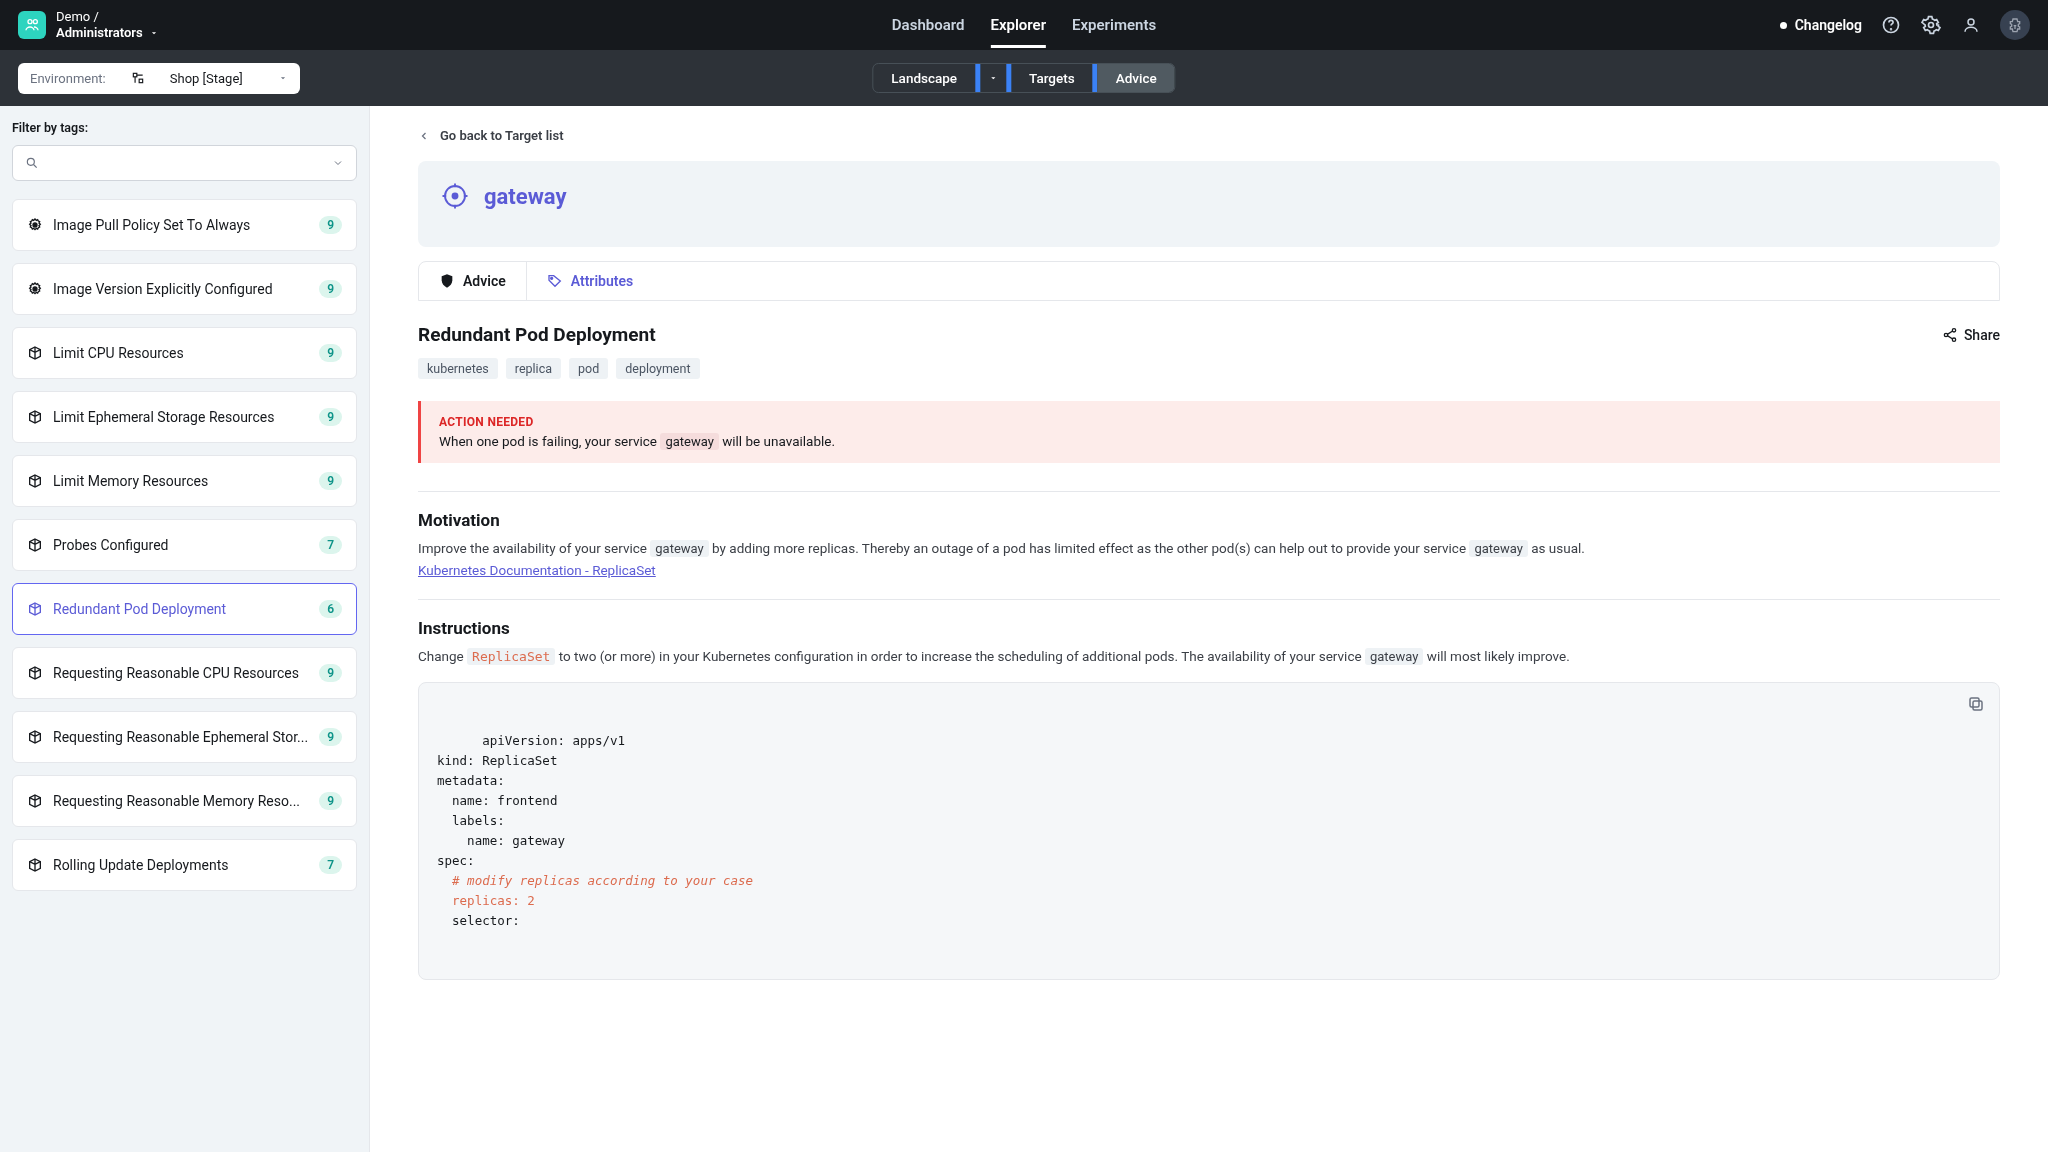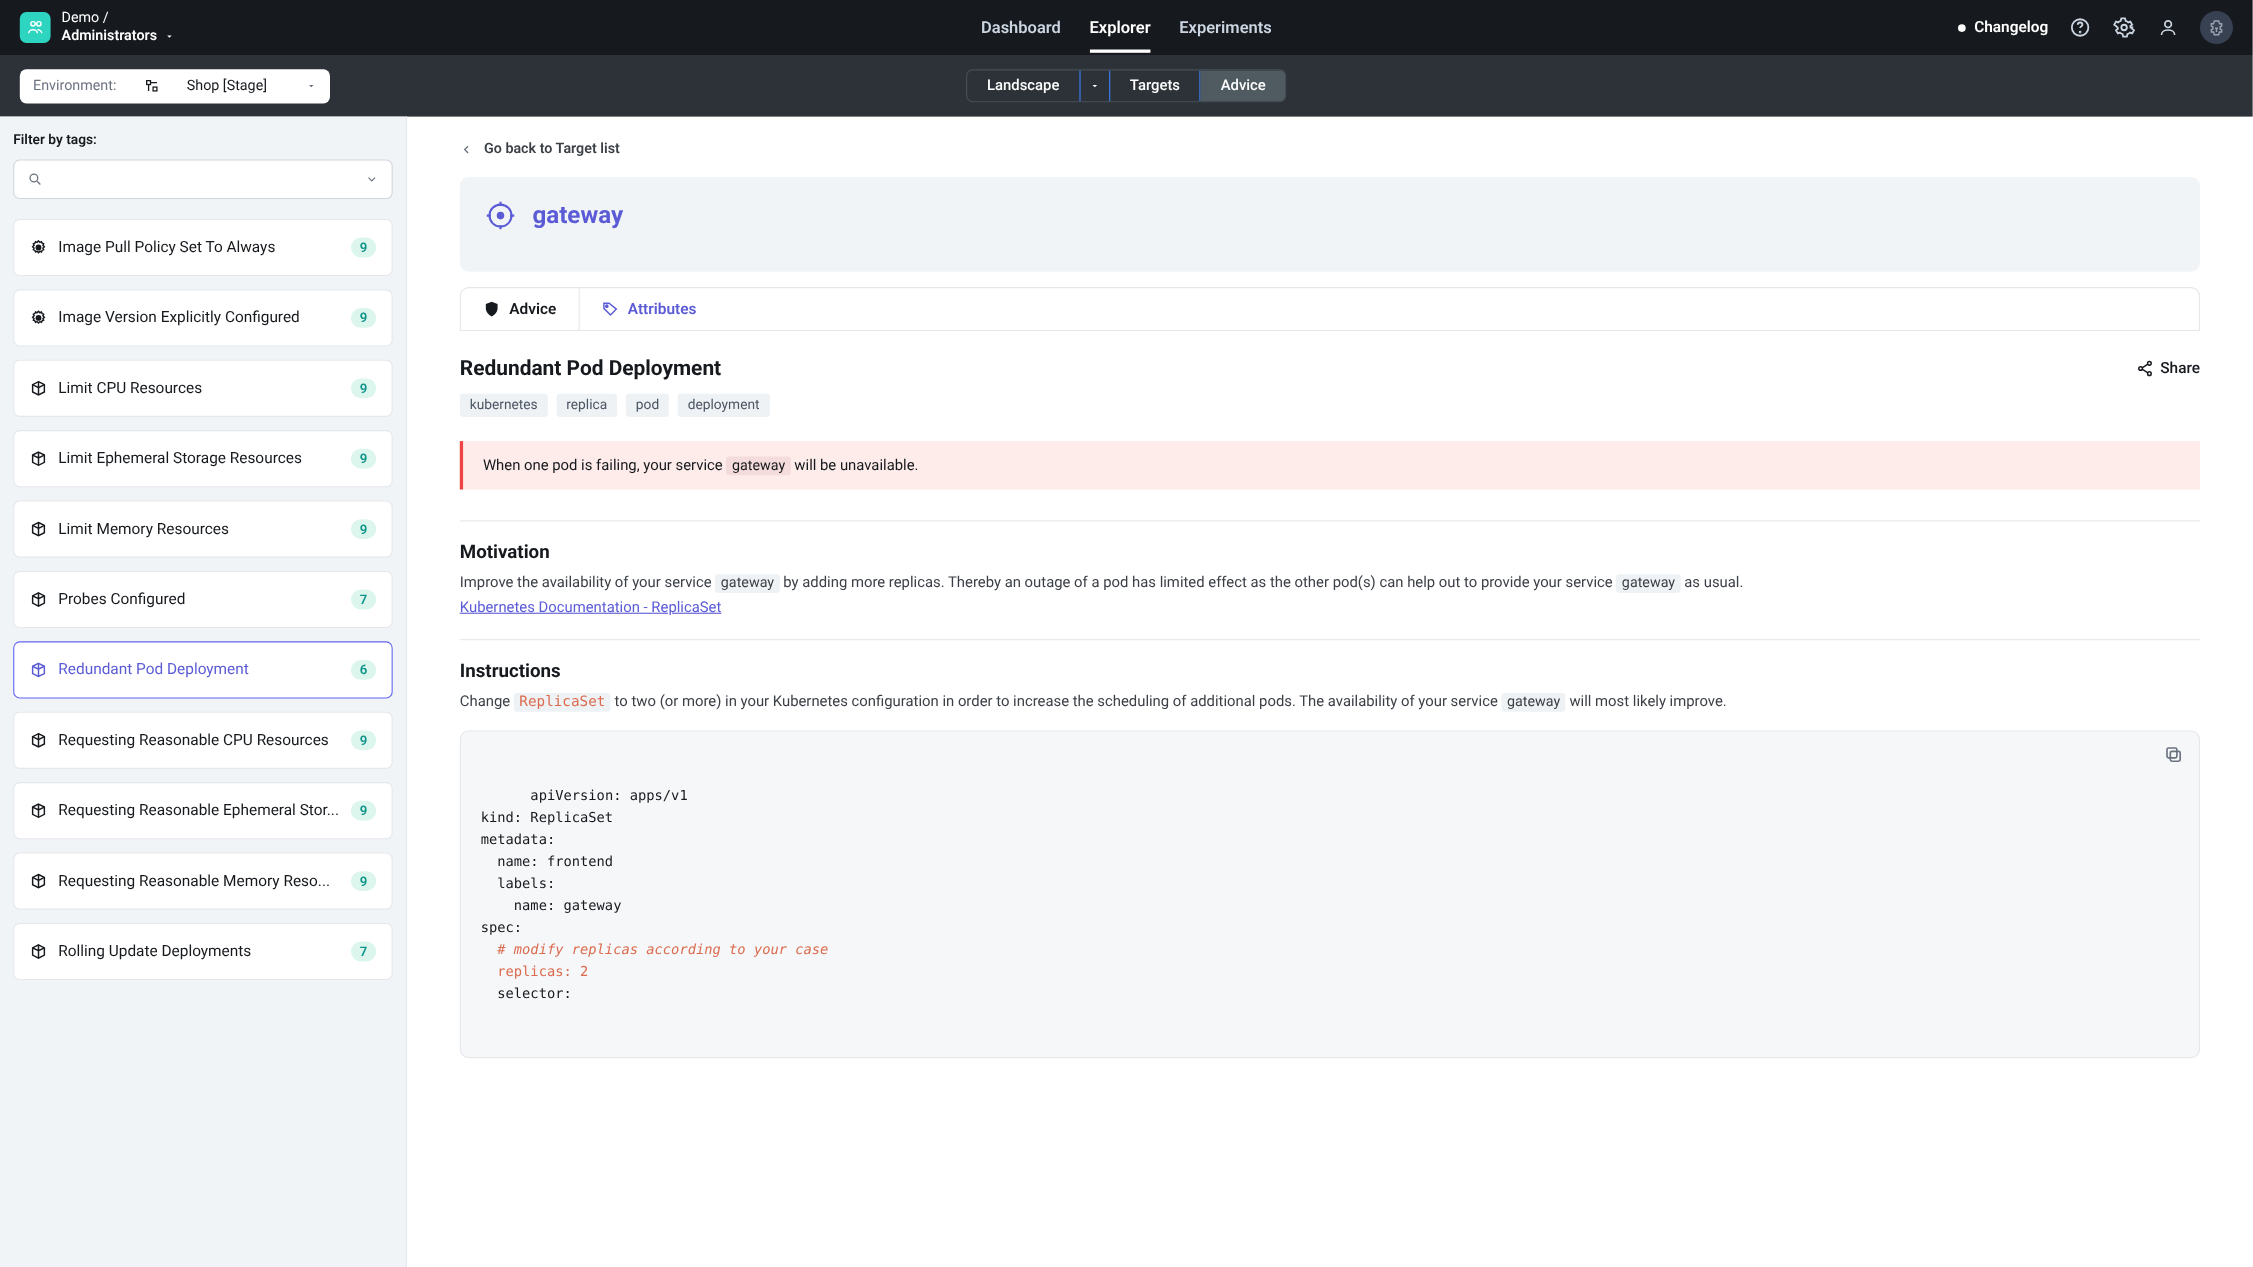--- a/index.html
+++ b/index.html
@@ -17,21 +17,21 @@
 .top-right { margin-left: auto; display: flex; align-items: center; gap: 18px; }
 .changelog { display: flex; align-items: center; gap: 8px; color: #fff; font-weight: 600; font-size: 14px; cursor: pointer; }
 .dot { width: 7px; height: 7px; border-radius: 50%; background: #fff; }
 .icon-btn { width: 22px; height: 22px; display: flex; align-items: center; justify-content: center; color: #cbd5e1; cursor: pointer; }
 .avatar-circle { width: 30px; height: 30px; border-radius: 50%; background: #374151; display: flex; align-items: center; justify-content: center; cursor: pointer; }
 
 .subbar { background: #2d3238; display: flex; align-items: center; height: 56px; padding: 0 18px; color: #fff; }
 .env-select { background: #fff; color: #16191d; border-radius: 6px; padding: 8px 12px; display: flex; align-items: center; gap: 25px; font-size: 13px; cursor: pointer; }
 .env-label { color: #6b7280; }
 .seg { display: flex; position: absolute; left: 50%; transform: translateX(-50%); border: 1px solid #475057; border-radius: 6px; overflow: hidden; }
-.seg-item { padding: 6px 18px; font-size: 13.5px; font-weight: 500; color: #fff; cursor: pointer; border-right: 1px solid #3b82f6; display: flex; align-items: center; }
+.seg-item { padding: 6px 18px; font-size: 13.5px; font-weight: 500; color: #fff; cursor: pointer; border-right: 5px solid #3b82f6; display: flex; align-items: center; }
 .seg-item:last-child { border-right: none; }
 .seg-item.arrow { padding: 6px 8px; }
 .seg-item.active { background: #505a61; }
 
 .main { display: flex; height: calc(100vh - 106px); }
 .sidebar { width: 370px; background: #f0f4f7; border-right: 1px solid #e5e7eb; overflow-y: auto; padding: 14px 12px; position: relative; }
 .sidebar::-webkit-scrollbar { width: 8px; }
 .sidebar::-webkit-scrollbar-thumb { background: #cbd5e1; border-radius: 4px; }
 .filter-label { font-size: 12.5px; font-weight: 600; color: #16191d; margin-bottom: 10px; }
 .filter-input { background: #fff; border: 1px solid #d1d5db; border-radius: 6px; padding: 10px 12px; display: flex; align-items: center; justify-content: space-between; cursor: pointer; margin-bottom: 18px; }
@@ -317,20 +317,21 @@
     </div>
 
     <div class="tags" id="tags">
         <span class="tag">kubernetes</span>
         <span class="tag">replica</span>
         <span class="tag">pod</span>
         <span class="tag">deployment</span>
       </div>
 
     <div class="alert">
+      <div class="alert-title">ACTION NEEDED</div>
       <div class="alert-body">
         <span>When one pod is failing, your service </span><span class="inline-pill">gateway</span><span> will be unavailable.</span>
       </div>
     </div>
 
     <div class="divider"></div>
 
     <div class="h2">Motivation</div>
     <div class="para">
       <span>Improve the availability of your service </span><span class="inline-pill-gray">gateway</span><span> by adding more replicas. Thereby an outage of a pod has limited effect as the other pod(s) can help out to provide your service </span><span class="inline-pill-gray">gateway</span><span> as usual.</span><br>

